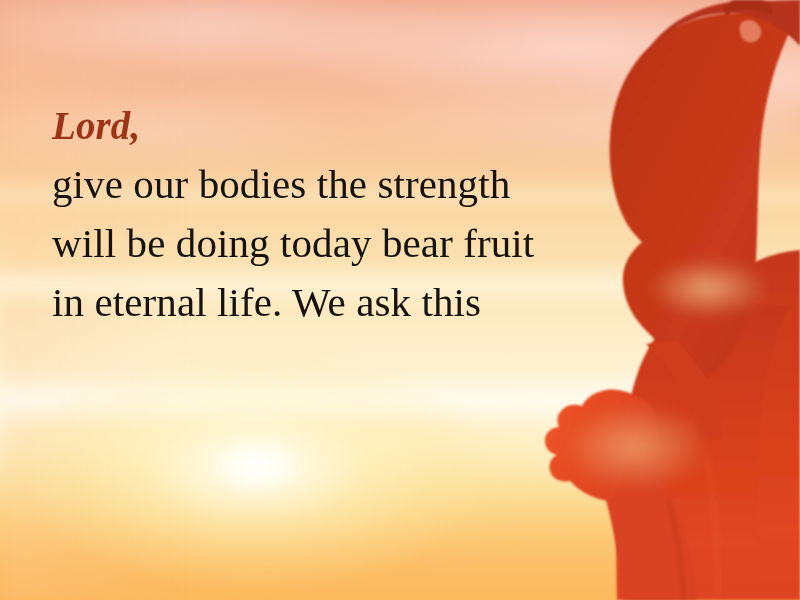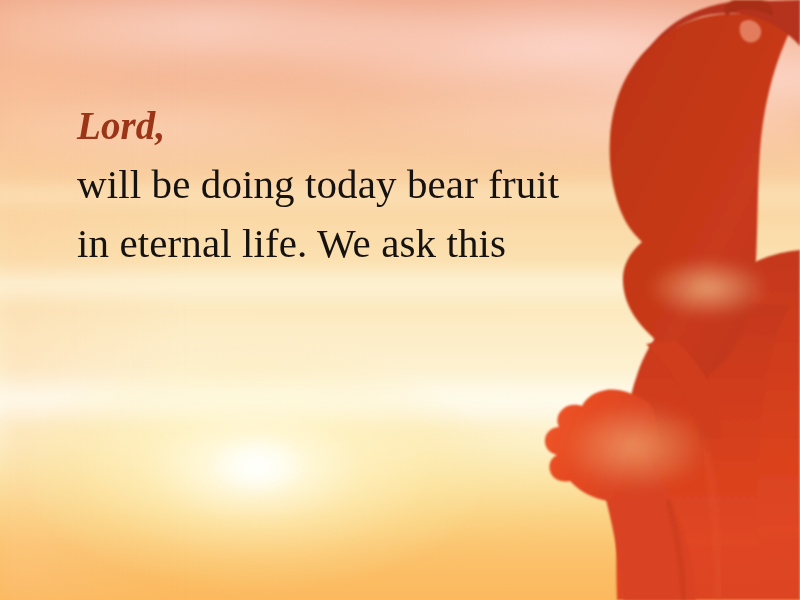--- a/index.html
+++ b/index.html
@@ -176,21 +176,20 @@
     top: 96px;
     width: 600px;
   }
   .line {
     display: block;
     color: #161210;
     font-size: 41px;
     line-height: 59px;
     letter-spacing: 0.1px;
     white-space: nowrap;
-    margin-left: 25px;
   }
   .line.accent {
     color: #9c3518;
     font-weight: bold;
     font-style: italic;
     font-size: 39px;
   }
   .line.salutation { margin-bottom: 0px; }
   .line.amen { margin-top: 2px; }
 </style>
@@ -327,17 +326,18 @@
     </svg>
   </div>
 
   <div class="sun-glow"></div>
   <div class="sun-core"></div>
   <div class="rim-neck"></div>
   <div class="rim-hands"></div>
 
   <div class="prayer">
     <span class="line accent salutation">Lord,</span>
+    <span class="line">give our bodies the strength</span>
     <span class="line">will be doing today bear fruit</span>
     <span class="line">in eternal life. We ask this</span>
   </div>
 
 </div>
 
 </body></html>

